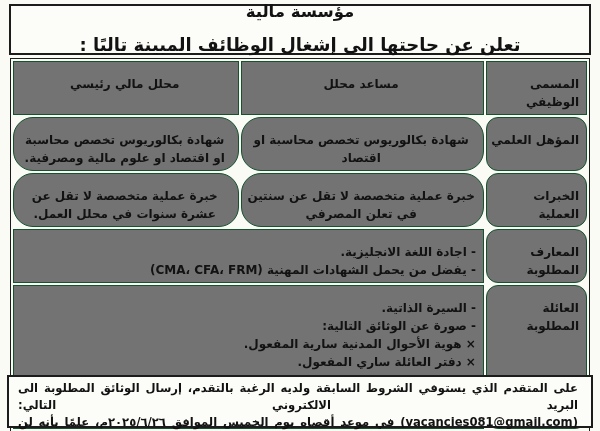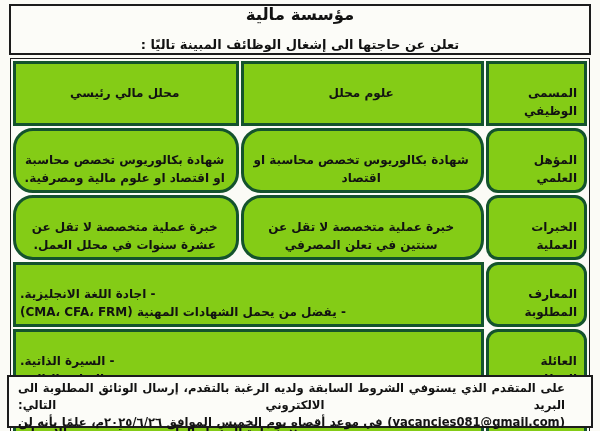--- a/index.html
+++ b/index.html
@@ -14,52 +14,52 @@
   }
   .box { border:2px solid #1c1c1c; background:#fcfcf8; }
 
   
   .header-box {
     position:absolute; top:4px; right:9px; width:582px; height:51px;
     display:flex; flex-direction:column; justify-content:center; align-items:center;
     gap:12px;
   }
   .header-title { font-size:16.5px; font-weight:bold; line-height:1.15; }
-  .header-sub   { font-size:13px; font-weight:bold; line-height:1.2; }
+  .header-sub   { font-size:18px; font-weight:bold; line-height:1.2; }
 
   
   table.jobs {
     position:absolute; top:58px; right:10px;
     width:580px; height:314px;
     border:1.5px solid #1c1c1c;
     border-collapse:separate; border-spacing:2px;
     background:#fbfbf6;
     table-layout:fixed;
   }
   table.jobs td {
-    border:3px solid #14532d;
-    background:#84cc16;
+    border:1px solid #14532d;
+    background:#737373;
     font-size:12px; font-weight:bold;
-    padding:20px 7px 3px 4px;
+    padding:13px 7px 3px 4px;
     vertical-align:top;
     line-height:1.5;
   }
   col.c-label { width:100px; }
   col.c-mid   { width:240px; }
   col.c-left  { width:224px; }
 
   td.label-cell { text-align:right;border-radius:12px; }
   td.head-cell  { text-align:center; vertical-align:middle; padding:4px 6px; }
   td.center-cell{ text-align:center;border-radius:20px; }
-  td.lines-cell { text-align:left; white-space:pre-line; }
+  td.lines-cell { text-align:right; white-space:pre-line; }
 
   
   .footer-box {
     position:absolute; top:375px; right:7px; width:586px; height:53px;
-    padding:3px 26px 2px 9px;
+    padding:3px 13px 2px 9px;
     font-size:11.6px; font-weight:bold; line-height:1.45;
   }
   .footer-line  { text-align:justify; text-align-last:justify; }
 </style>
 </head>
 <body>
 
 <div class="header-box box">
   <div class="header-title">مؤسسة مالية</div>
   <div class="header-sub">تعلن عن حاجتها الى إشغال الوظائف المبينة تاليًا :</div>
@@ -68,21 +68,21 @@
 <table class="jobs">
   <colgroup>
       <col class="c-label">
       <col class="c-mid">
       <col class="c-left">
     </colgroup>
 
   <tbody>
       <tr>
     <td class="head-cell" style="text-align:right;margin-top:44px;">المسمى الوظيفي</td>
-    <td class="head-cell">علوم محلل</td>
+    <td class="head-cell">مساعد محلل</td>
     <td class="head-cell">محلل مالي رئيسي</td>
   </tr>
 
   <tr style="height:44px;">
     <td class="label-cell">المؤهل العلمي</td>
     <td class="center-cell">شهادة بكالوريوس تخصص محاسبة او اقتصاد</td>
     <td class="center-cell">شهادة بكالوريوس تخصص محاسبة او اقتصاد او علوم مالية ومصرفية.</td>
   </tr>
 
   <tr style="height:42px;">

